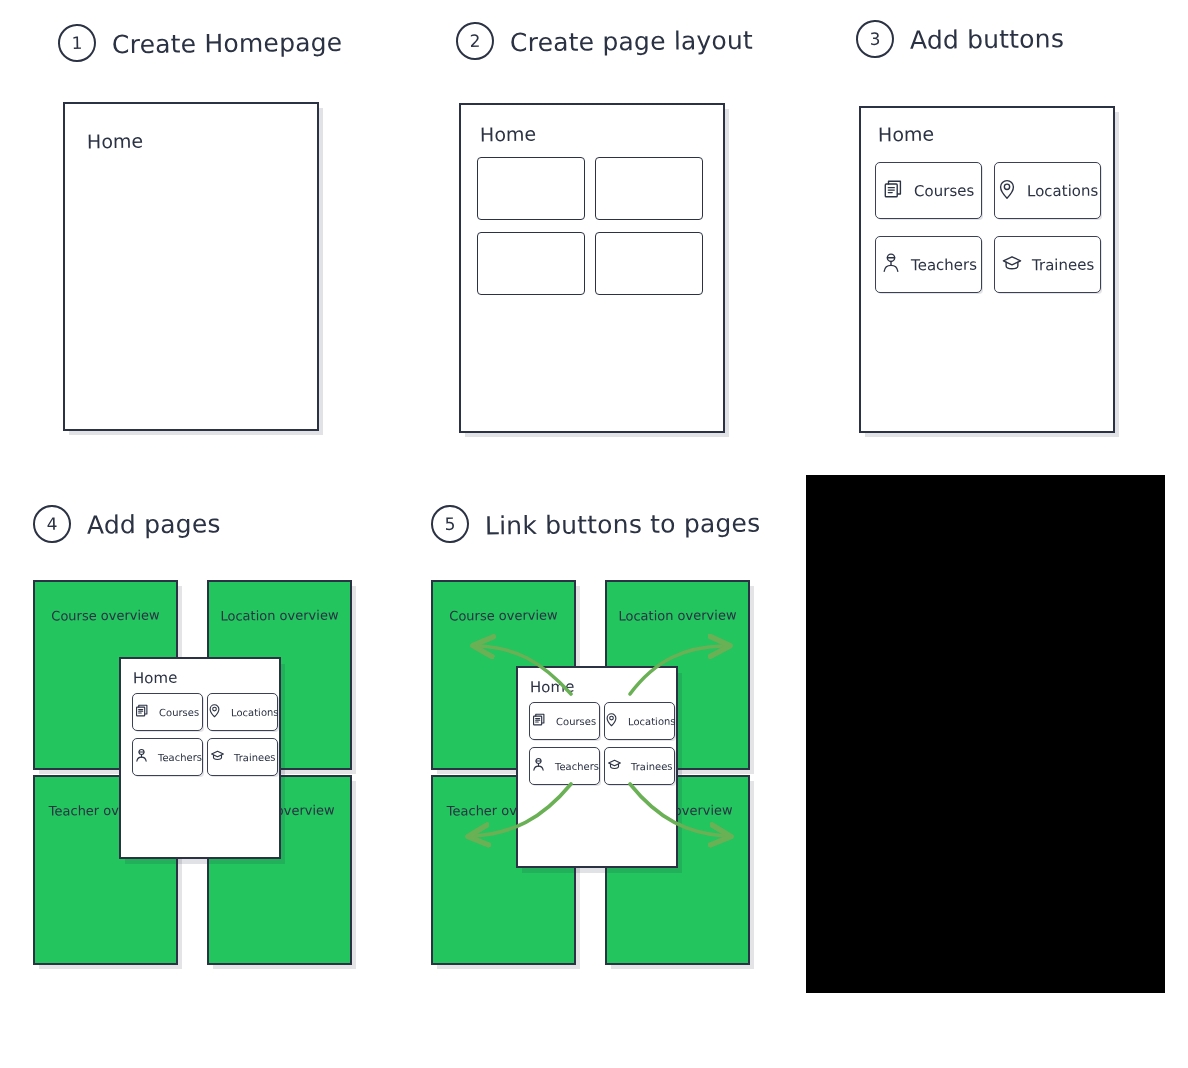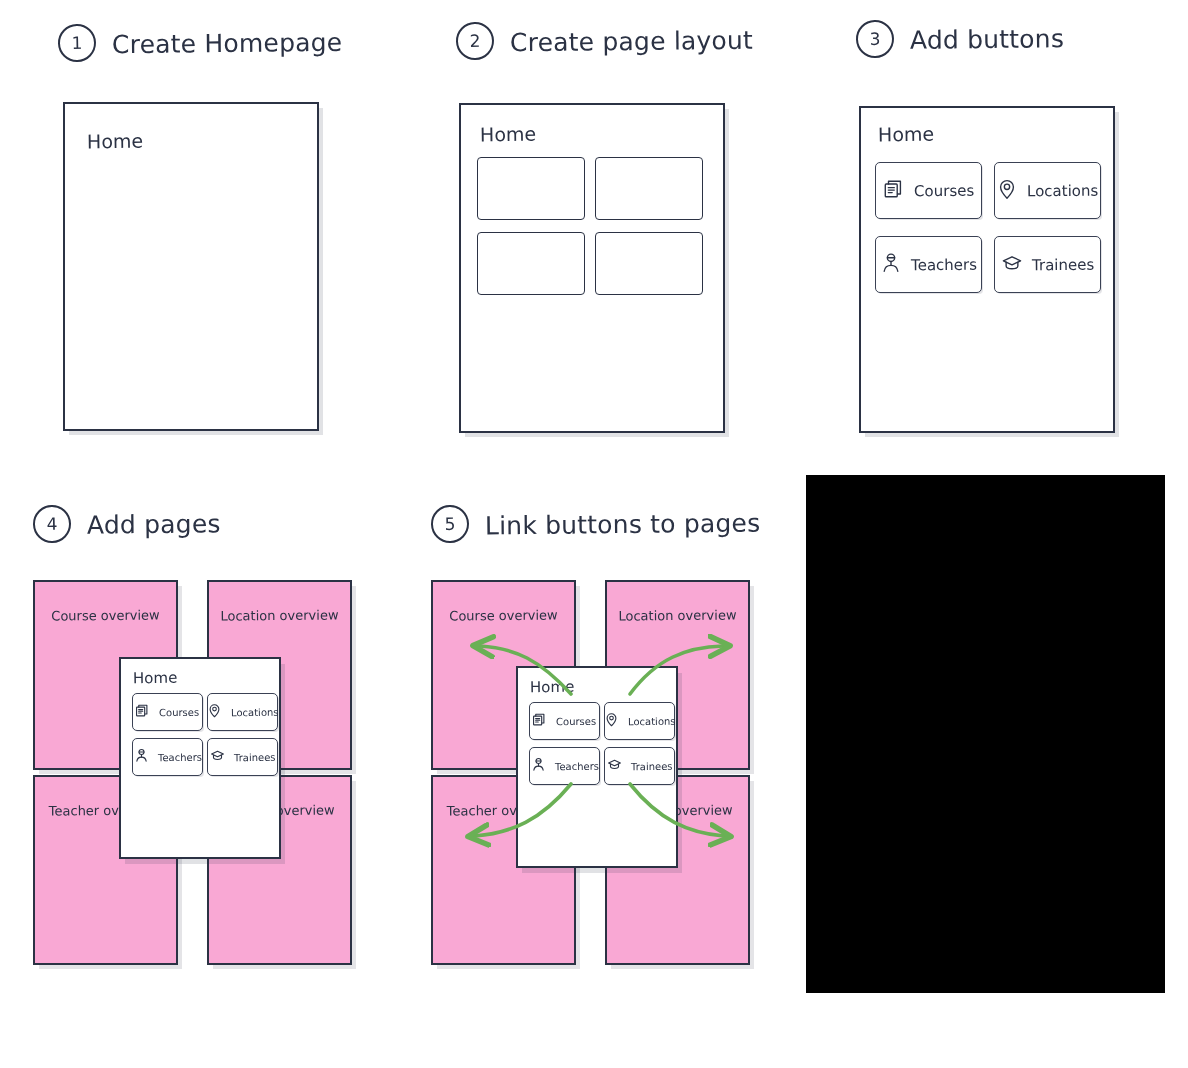--- a/index.html
+++ b/index.html
@@ -78,21 +78,21 @@
   .hbtn .lbl {
     font-size: 15px;
     color: #2b3244;
     white-space: nowrap;
     transform: rotate(-0.6deg);
   }
 
   
   .pagecard {
     position: absolute;
-    background: #f9a8d4;
+    background: #22c55e;
     border: 2.6px solid #2b3244;
     box-shadow: 5px 5px 0 -1px rgba(43,50,68,.13);
   }
   .pagecard .pc-label {
     position: absolute;
     top: 26px;
     left: 0; right: 0;
     text-align: center;
     font-size: 13px;
     color: #2b3244;

